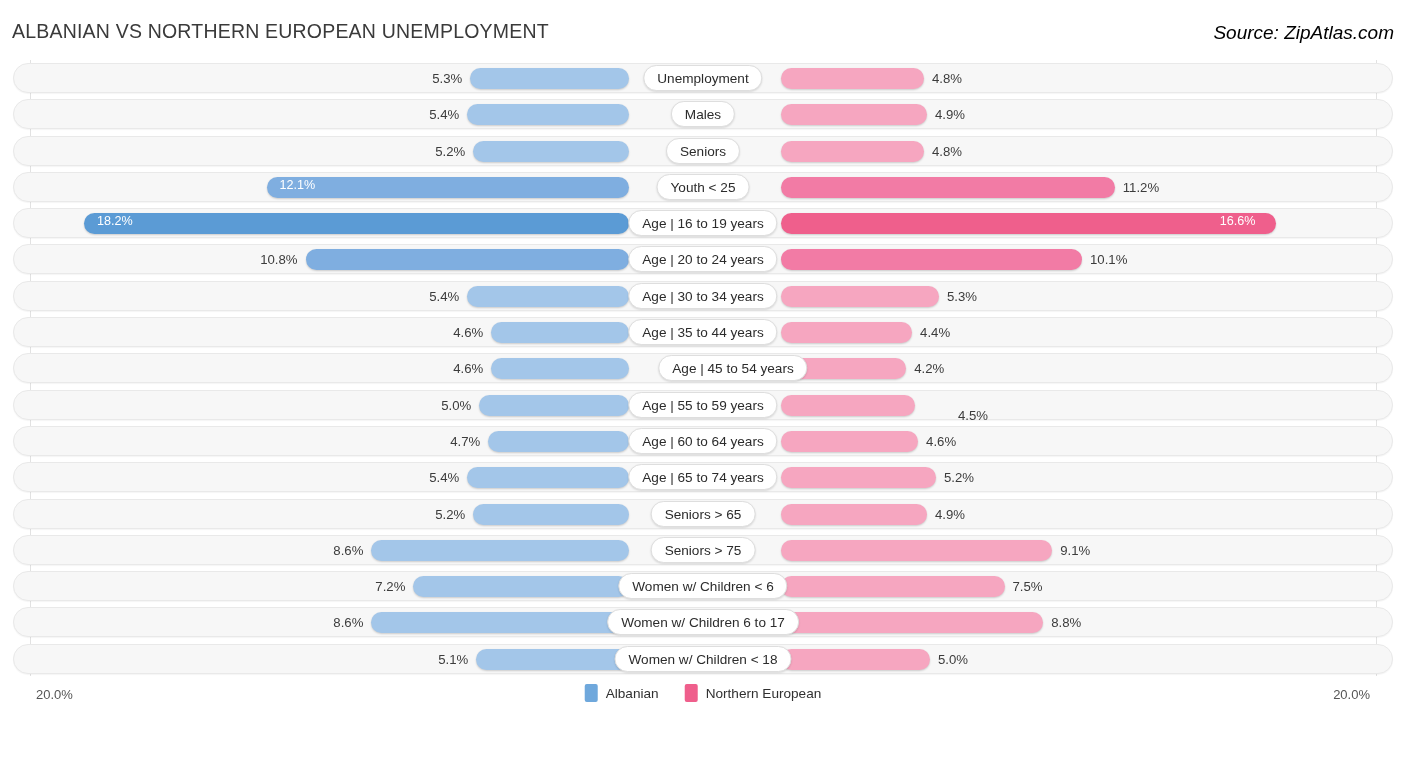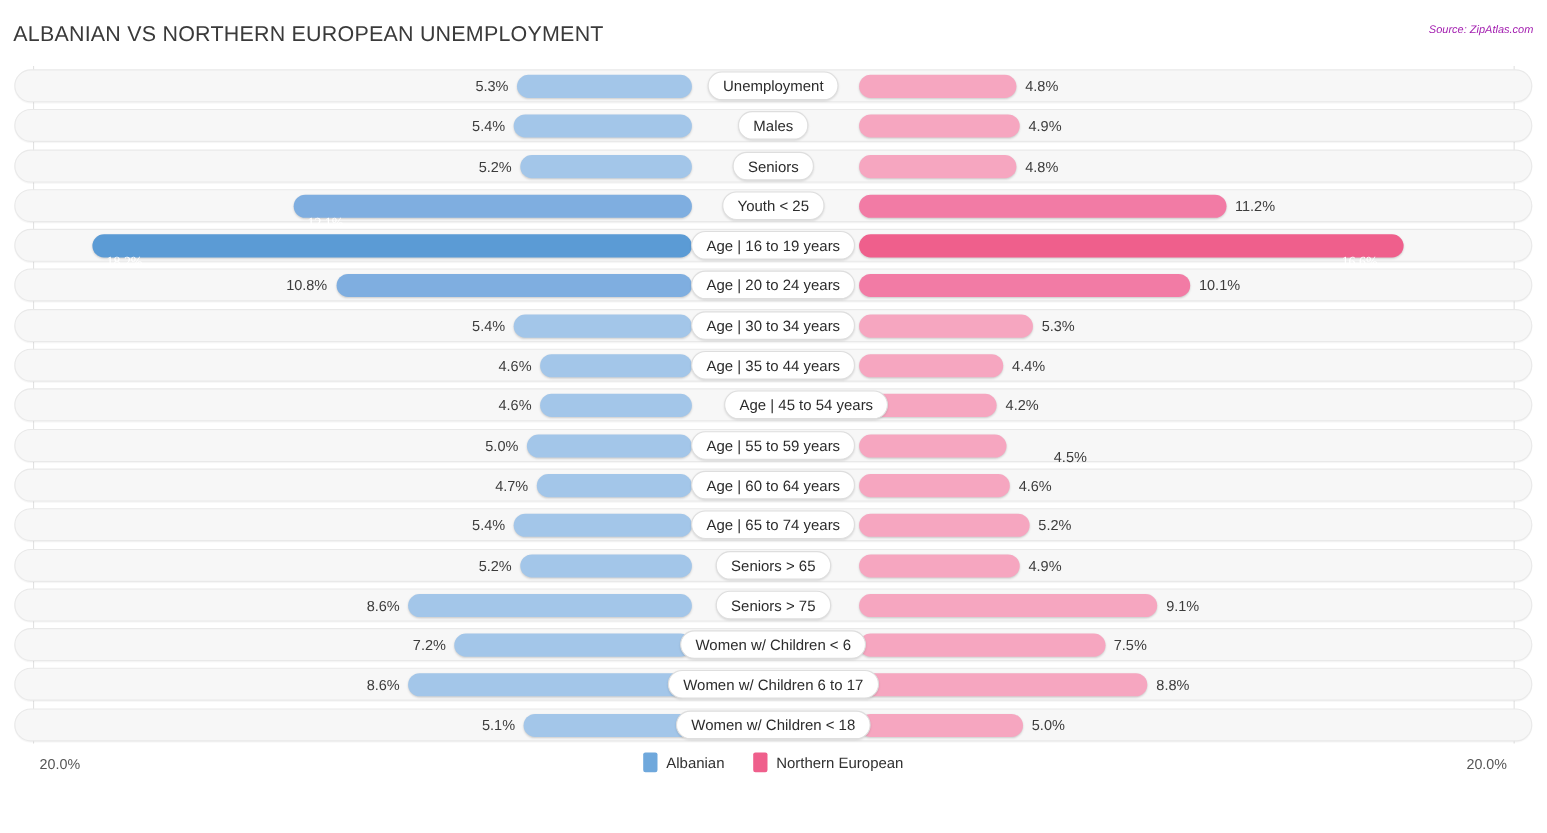--- a/index.html
+++ b/index.html
@@ -25,23 +25,23 @@
     top: 20px;
     font-size: 19.5px;
     color: #3a3a3a;
     letter-spacing: 0.2px;
     white-space: nowrap;
   }
   .chart-source {
     position: absolute;
     right: 12px;
     top: 22px;
-    font-size: 10px;
+    font-size: 19px;
     font-style: italic;
-    color: #a21caf;
+    color: #000000;
     white-space: nowrap;
   }
 
   
   .plot {
     position: absolute;
     left: 0;
     top: 60px;
     width: 1406px;
     height: 658px;
@@ -100,27 +100,26 @@
     color: #3c3c3c;
     white-space: nowrap;
     line-height: 17px;
   }
   .val.left-val  { text-align: right; }
   .val.right-val { text-align: left; }
 
   
   .val-in {
     position: absolute;
-    top: 25px;
+    top: 8px;
     font-size: 12.6px;
     color: #ffffff;
     white-space: nowrap;
     line-height: 16px;
     font-weight: 500;
-    font-family: Liberation Serif, serif;
   }
 
   
   .center-label {
     position: absolute;
     top: 5px;
     left: 50%;
     transform: translateX(-50%);
     height: 26px;
     line-height: 26px;

